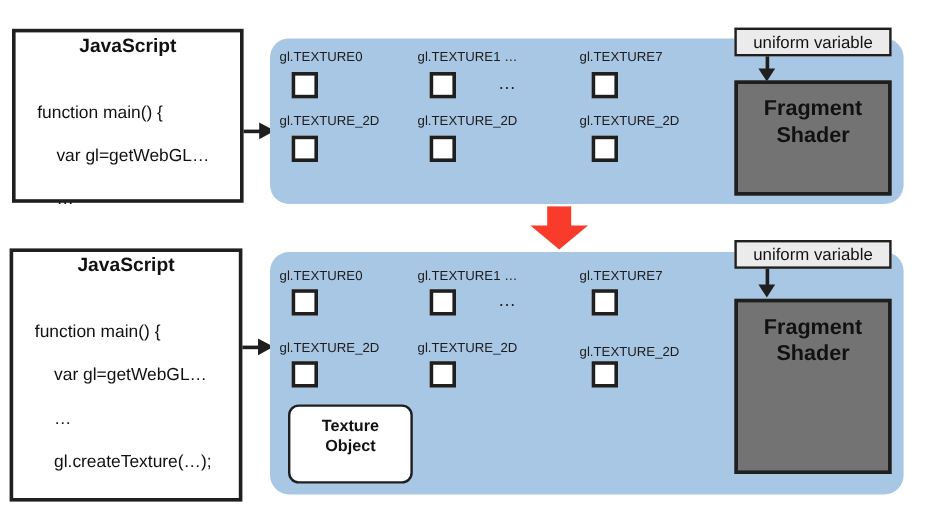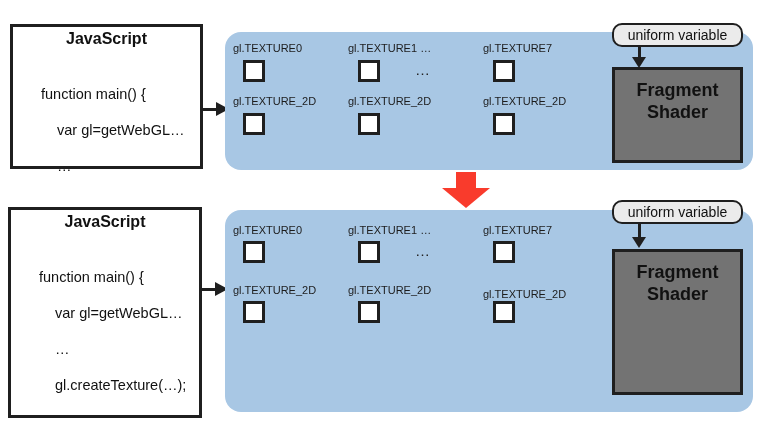--- a/index.html
+++ b/index.html
@@ -3,34 +3,34 @@
 <meta charset="utf-8">
 <style>
   html,body{margin:0;padding:0;background:#fff;}
   .stage{
     position:relative;width:777px;height:435px;background:#ffffff;
     font-family:"Liberation Sans",sans-serif;overflow:hidden;color:#111;
   }
   
   .jsbox{position:absolute;background:#fff;border:3px solid var(--line_dark,#1f1f1f);box-sizing:border-box;}
   .jstitle{text-align:center;font-weight:bold;font-size:16px;margin-top:3px;}
-  .code{position:absolute;left:28px;top:57px;font-size:14.5px;line-height:20px;white-space:nowrap;}
+  .code{position:absolute;left:18px;top:57px;font-size:14.5px;line-height:20px;white-space:nowrap;}
   .code-line.ind{padding-left:16px;margin-top:16px;}
   
   .panel{position:absolute;background:var(--panel_blue,#a8c7e4);border-radius:16px;}
   .col{position:absolute;top:0;width:130px;height:100%;}
   .ulabel{position:absolute;left:0;font-size:11px;color:#1c1c1c;white-space:nowrap;}
   .sq{position:absolute;left:10px;width:22px;height:22px;background:#fff;border:3px solid var(--line_dark,#1f1f1f);box-sizing:border-box;}
   .p1 .r1l{top:10px}.p1 .r1s{top:28px}.p1 .r2l{top:63px}.p1 .r2s{top:81px}
   .p2 .r1l{top:14px}.p2 .r1s{top:31px}.p2 .r2l{top:74px}.p2 .r2s{top:91px}
   .mid-ellipsis{position:absolute;left:190px;font-size:15px;color:#222;}
   .p1 .mid-ellipsis{top:29px}.p2 .mid-ellipsis{top:32px}
   
   .ubox{position:absolute;width:131px;height:24px;background:var(--uniform_fill,#ebebeb);
-    border:2.5px solid var(--line_dark,#1f1f1f);border-radius:10px;box-sizing:border-box;
+    border:2.5px solid var(--line_dark,#1f1f1f);border-radius:0;box-sizing:border-box;
     display:flex;align-items:center;justify-content:center;font-size:14px;}
   
   .fragbox{position:absolute;width:131px;background:#737373;border:3px solid var(--line_dark,#1f1f1f);
     box-sizing:border-box;text-align:center;font-weight:bold;font-size:18px;line-height:22px;
     padding-top:9px;white-space:pre-line;}
   
   .texobj{position:absolute;left:15px;top:127px;width:104px;height:66px;background:#fff;
     border:2.5px solid var(--line_dark,#1f1f1f);border-radius:9px;box-sizing:border-box;
     text-align:center;font-weight:bold;font-size:13.5px;line-height:17px;padding-top:7px;white-space:pre-line;}
   
@@ -119,20 +119,22 @@
       <div class="ulabel r2l">gl.TEXTURE_2D</div>
       <div class="sq r2s"></div>
     </div>
     <div class="mid-ellipsis">…</div>
     <div class="col" style="left:258px;">
       <div class="ulabel r1l">gl.TEXTURE7</div>
       <div class="sq r1s"></div>
       <div class="ulabel r2l" style="top:78px;">gl.TEXTURE_2D</div>
       <div class="sq r2s"></div>
     </div>
+    <div class="texobj">Texture
+Object</div>
   </div>
 
   <div class="ubox" style="left:612px;top:200px;">uniform variable</div>
   <div class="vline" style="left:638px;top:224px;height:14px;"></div>
   <div class="tri-down" style="left:632px;top:237px;"></div>
   <div class="fragbox" style="left:612px;top:249px;height:146px;">Fragment
 Shader</div>
 
 </div>
 

